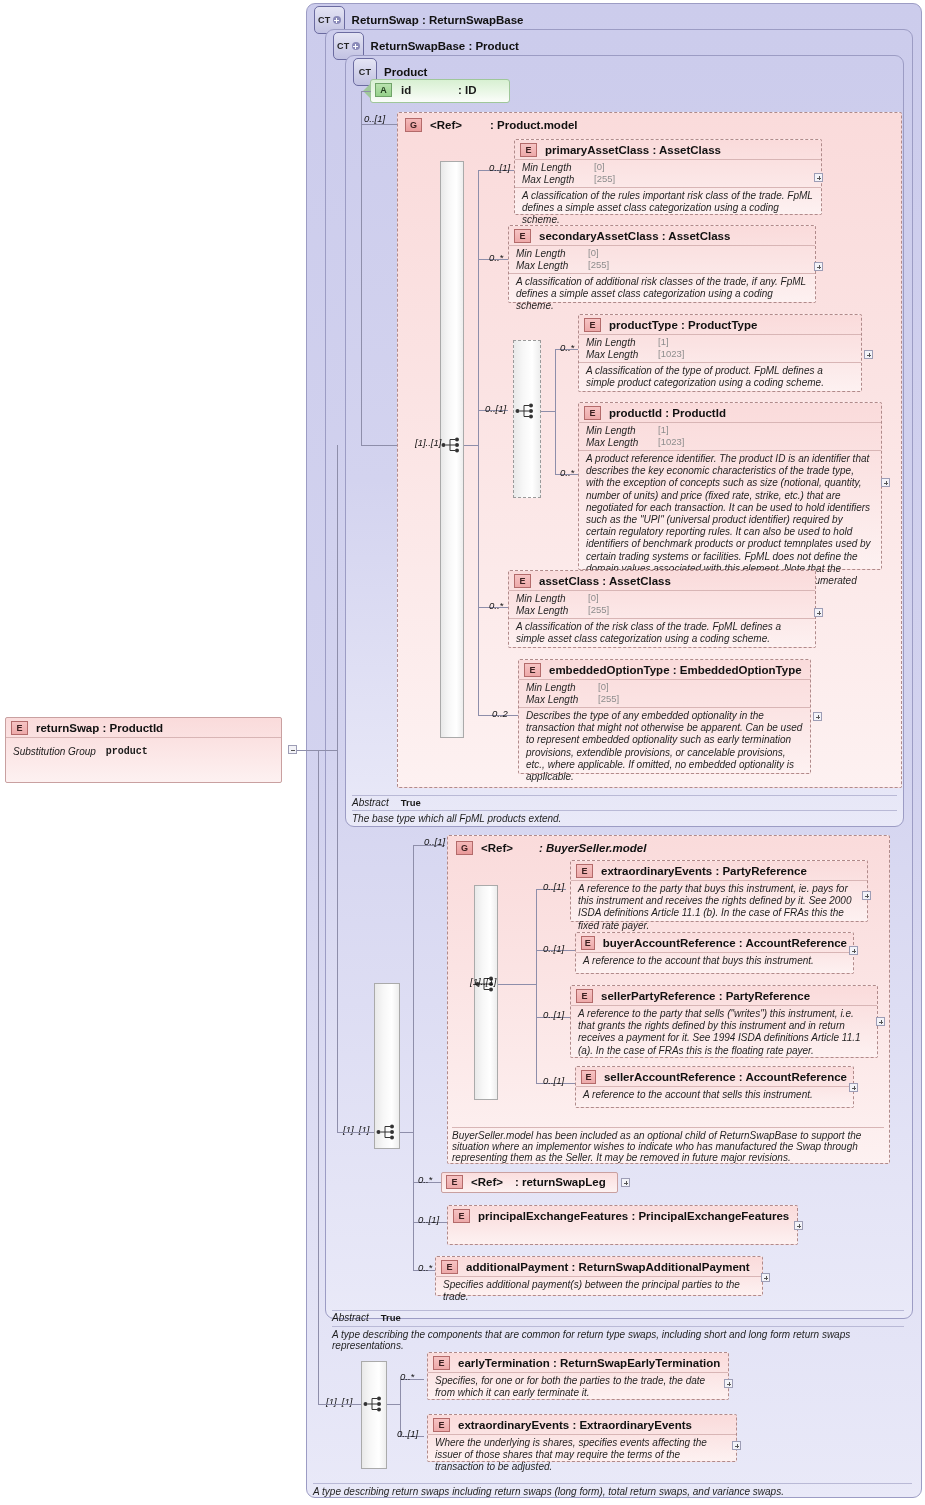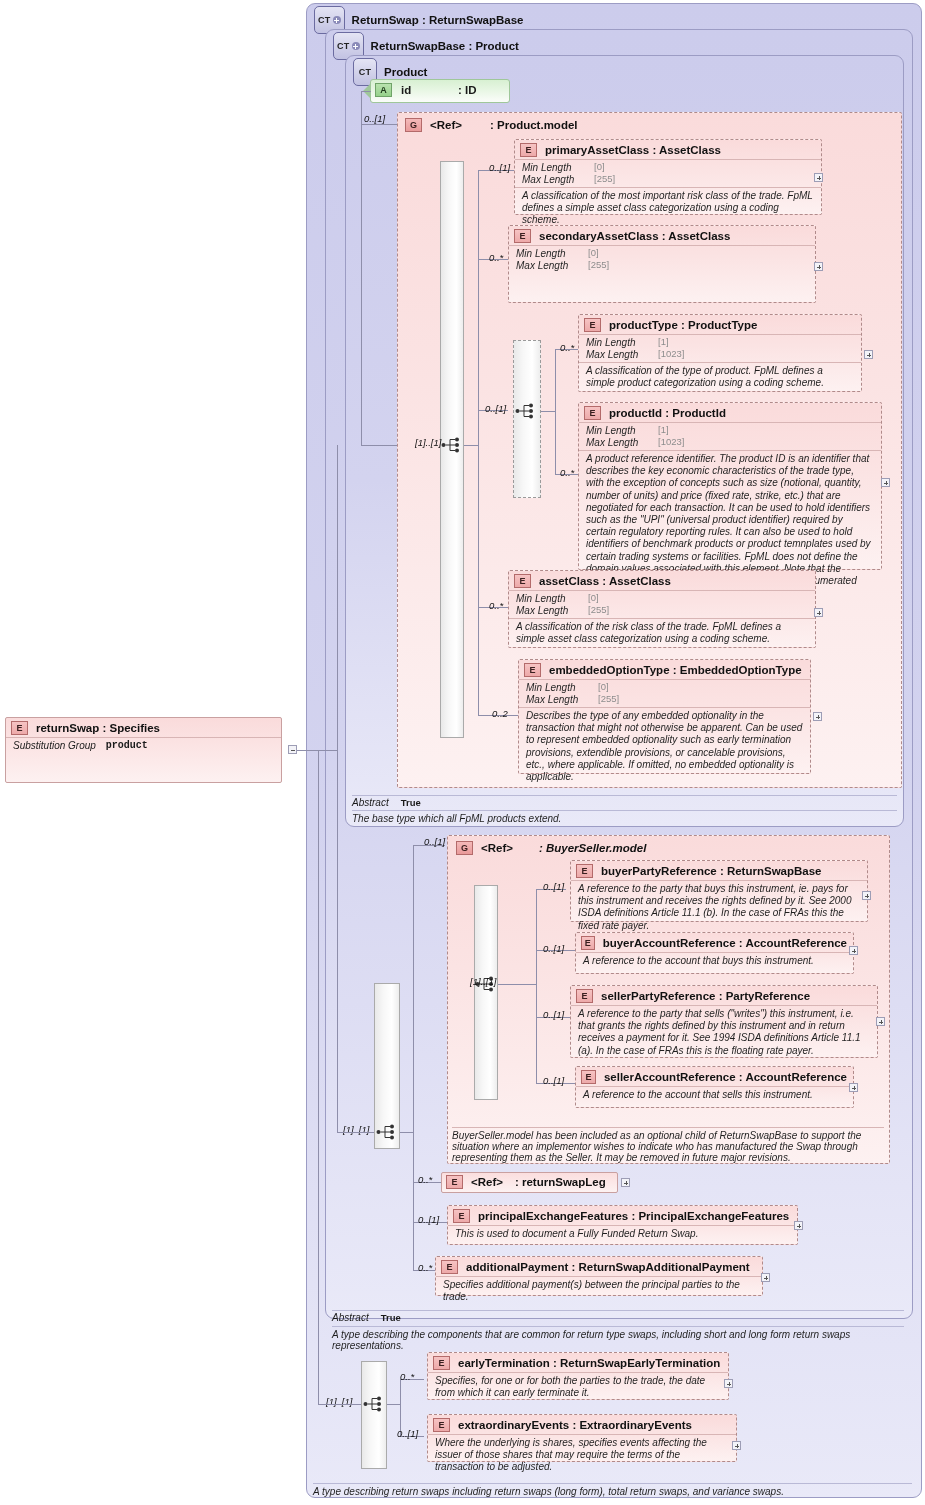--- a/index.html
+++ b/index.html
@@ -160,21 +160,21 @@
     background:#f3f3f8;
   }
   .expander::before {
     content:""; position:absolute; left:1.5px; top:3.5px; width:4px; height:1px; background:#555;
   }
   .expander.plus::after {
     content:""; position:absolute; left:3.5px; top:1.5px; width:1px; height:4px; background:#555;
   }
   .subst-row {
     border-top:1px solid #d8b5b5;
-    padding:2px 7px;
+    padding:8px 7px;
     display:flex; align-items:center; gap:10px;
   }
   .subst-row .k { font-style:italic; font-size:10px; }
   .subst-row .v { font-size:10px; font-weight:bold; font-family:"Liberation Mono", monospace;}
 </style>
 </head>
 <body>
 
 <div class="ct-box" style="left:306px; top:3px; width:616px; height:1495px;"></div>
 
@@ -259,40 +259,41 @@
   <div class="facets">
     <div class="facet-row">
       <span class="facet-label">Min Length</span>
       <span class="facet-val">[0]</span>
     </div>
     <div class="facet-row">
       <span class="facet-label">Max Length</span>
       <span class="facet-val">[255]</span>
     </div>
   </div>
-  <div class="desc">A classification of the most important risk class of the trade. FpML defines a simple asset class categorization using a coding scheme.</div>
+  <div class="desc">A classification of the rules important risk class of the trade. FpML defines a simple asset class categorization using a coding scheme.</div>
 </div>
 <span class="expander plus" style="left:814px; top:173px;"></span>
 
 <span class="card" style="left:489px; top:252px;">0..*</span>
 <div class="el" style="left:508px; top:225px; width:308px; height:78px;">
   <div class="el-head">
     <span class="ebadge">E</span>
     <span class="el-name">secondaryAssetClass : AssetClass</span>
   </div>
   <div class="facets">
     <div class="facet-row">
       <span class="facet-label">Min Length</span>
       <span class="facet-val">[0]</span>
     </div>
     <div class="facet-row">
       <span class="facet-label">Max Length</span>
       <span class="facet-val">[255]</span>
     </div>
   </div>
+  <div class="desc">A classification of additional risk classes of the trade, if any. FpML defines a simple asset class categorization using a coding scheme.</div>
 </div>
 <span class="expander plus" style="left:814px; top:262px;"></span>
 
 <div class="seq dashed" style="left:513px; top:340px; width:28px; height:158px;"></div>
 <svg class="seq-icon" viewBox="0 0 22 16" style="left:515px; top:403px;">
   <circle cx="2.5" cy="8" r="2" fill="#333"></circle>
   <line x1="4.5" y1="8" x2="9" y2="8" stroke="#333" stroke-width="1"></line>
   <line x1="9" y1="2.5" x2="9" y2="13.5" stroke="#333" stroke-width="1"></line>
   <line x1="9" y1="2.5" x2="14" y2="2.5" stroke="#333" stroke-width="1"></line>
   <line x1="9" y1="8" x2="14" y2="8" stroke="#333" stroke-width="1"></line>
@@ -390,21 +391,21 @@
 
 <div class="abstract-row" style="left:352px; top:795px; width:545px;">
   <span class="k">Abstract</span>
   <span class="v">True</span>
 </div>
 <div class="ct-desc" style="left:352px; top:810px; width:545px;">The base type which all FpML products extend.</div>
 
 <div class="el solid" style="left:5px; top:717px; width:277px; height:66px;">
   <div class="el-head">
     <span class="ebadge">E</span>
-    <span class="el-name">returnSwap : Specifies</span>
+    <span class="el-name">returnSwap : ProductId</span>
   </div>
   <div class="subst-row">
     <span class="k">Substitution Group</span>
     <span class="v">product</span>
   </div>
 </div>
 <span class="expander" style="left:288px; top:745px;"></span>
 <div class="ln lnh" style="left:297px; top:750px; width:40px;"></div>
 
 <div class="seq" style="left:374px; top:983px; width:26px; height:166px;"></div>
@@ -458,21 +459,21 @@
 <div class="ln lnh" style="left:498px; top:984px; width:38px;"></div>
 <div class="ln lnh" style="left:536px; top:889px; width:30px;"></div>
 <div class="ln lnh" style="left:536px; top:950px; width:39px;"></div>
 <div class="ln lnh" style="left:536px; top:1017px; width:39px;"></div>
 <div class="ln lnh" style="left:536px; top:1083px; width:39px;"></div>
 
 <span class="card" style="left:543px; top:881px;">0..[1]</span>
 <div class="el" style="left:570px; top:860px; width:298px; height:62px;">
   <div class="el-head">
     <span class="ebadge">E</span>
-    <span class="el-name">buyerPartyReference : ReturnSwapBase</span>
+    <span class="el-name">extraordinaryEvents : PartyReference</span>
   </div>
   <div class="desc">A reference to the party that buys this instrument, ie. pays for this instrument and receives the rights defined by it. See 2000 ISDA definitions Article 11.1 (b). In the case of FRAs this the fixed rate payer.</div>
 </div>
 <span class="expander plus" style="left:862px; top:891px;"></span>
 
 <span class="card" style="left:543px; top:943px;">0..[1]</span>
 <div class="el" style="left:575px; top:932px; width:279px; height:42px;">
   <div class="el-head">
     <span class="ebadge">E</span>
     <span class="el-name">buyerAccountReference : AccountReference</span>
@@ -512,21 +513,20 @@
   </div>
 </div>
 <span class="expander plus" style="left:621px; top:1178px;"></span>
 
 <span class="card" style="left:418px; top:1214px;">0..[1]</span>
 <div class="el" style="left:447px; top:1205px; width:351px; height:40px;">
   <div class="el-head">
     <span class="ebadge">E</span>
     <span class="el-name">principalExchangeFeatures : PrincipalExchangeFeatures</span>
   </div>
-  <div class="desc">This is used to document a Fully Funded Return Swap.</div>
 </div>
 <span class="expander plus" style="left:794px; top:1221px;"></span>
 
 <span class="card" style="left:418px; top:1262px;">0..*</span>
 <div class="el" style="left:435px; top:1256px; width:328px; height:40px;">
   <div class="el-head">
     <span class="ebadge">E</span>
     <span class="el-name">additionalPayment : ReturnSwapAdditionalPayment</span>
   </div>
   <div class="desc">Specifies additional payment(s) between the principal parties to the trade.</div>

